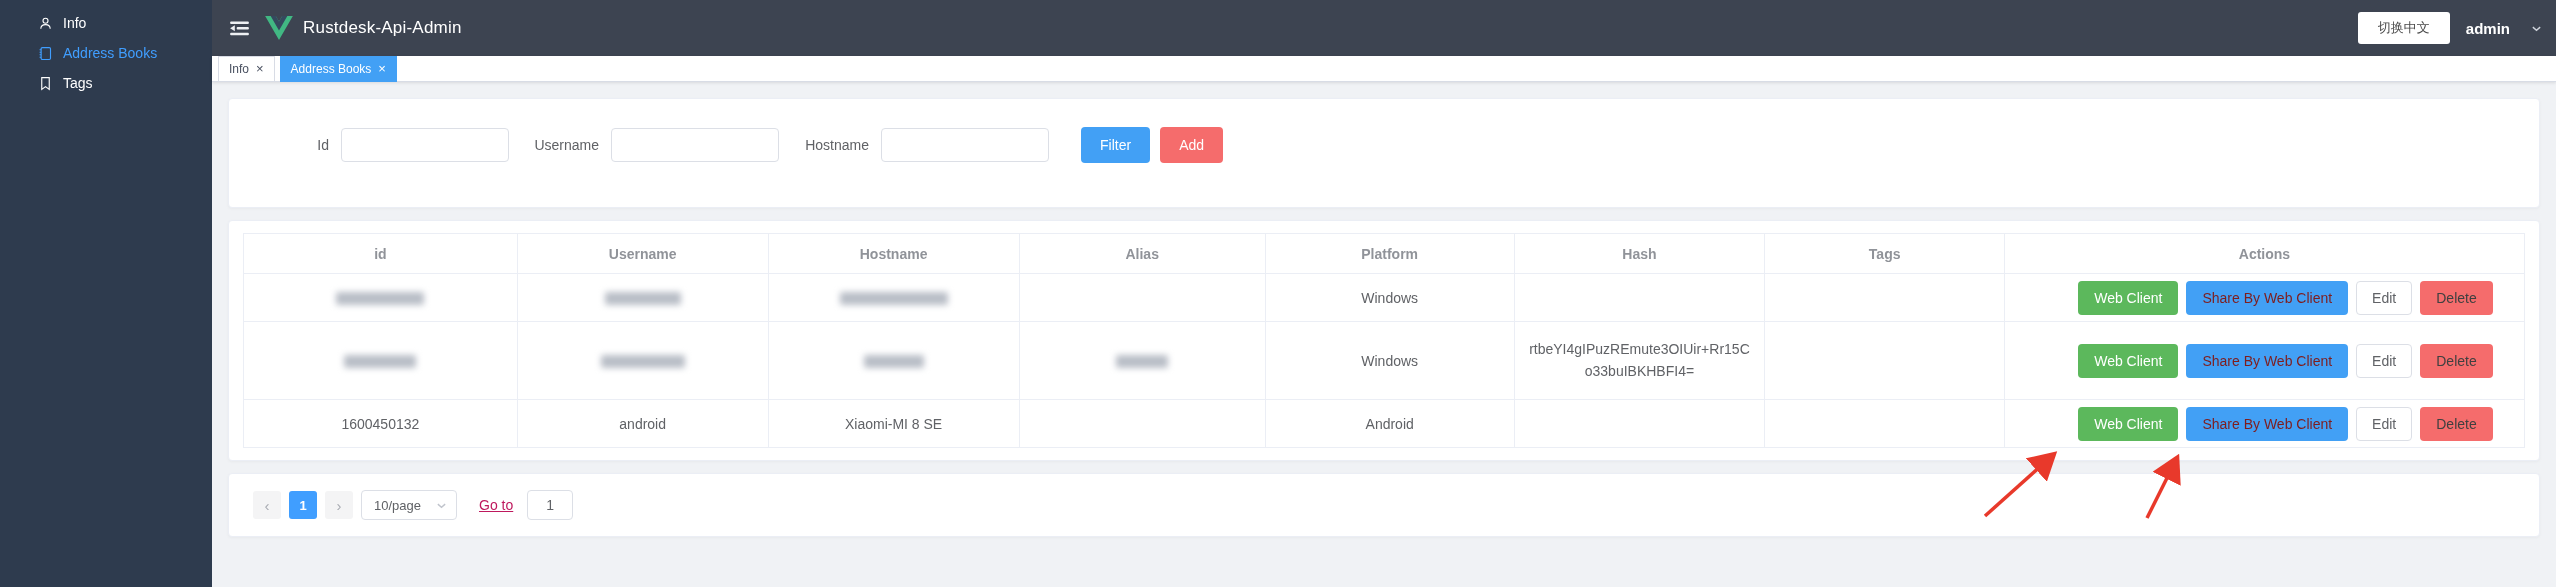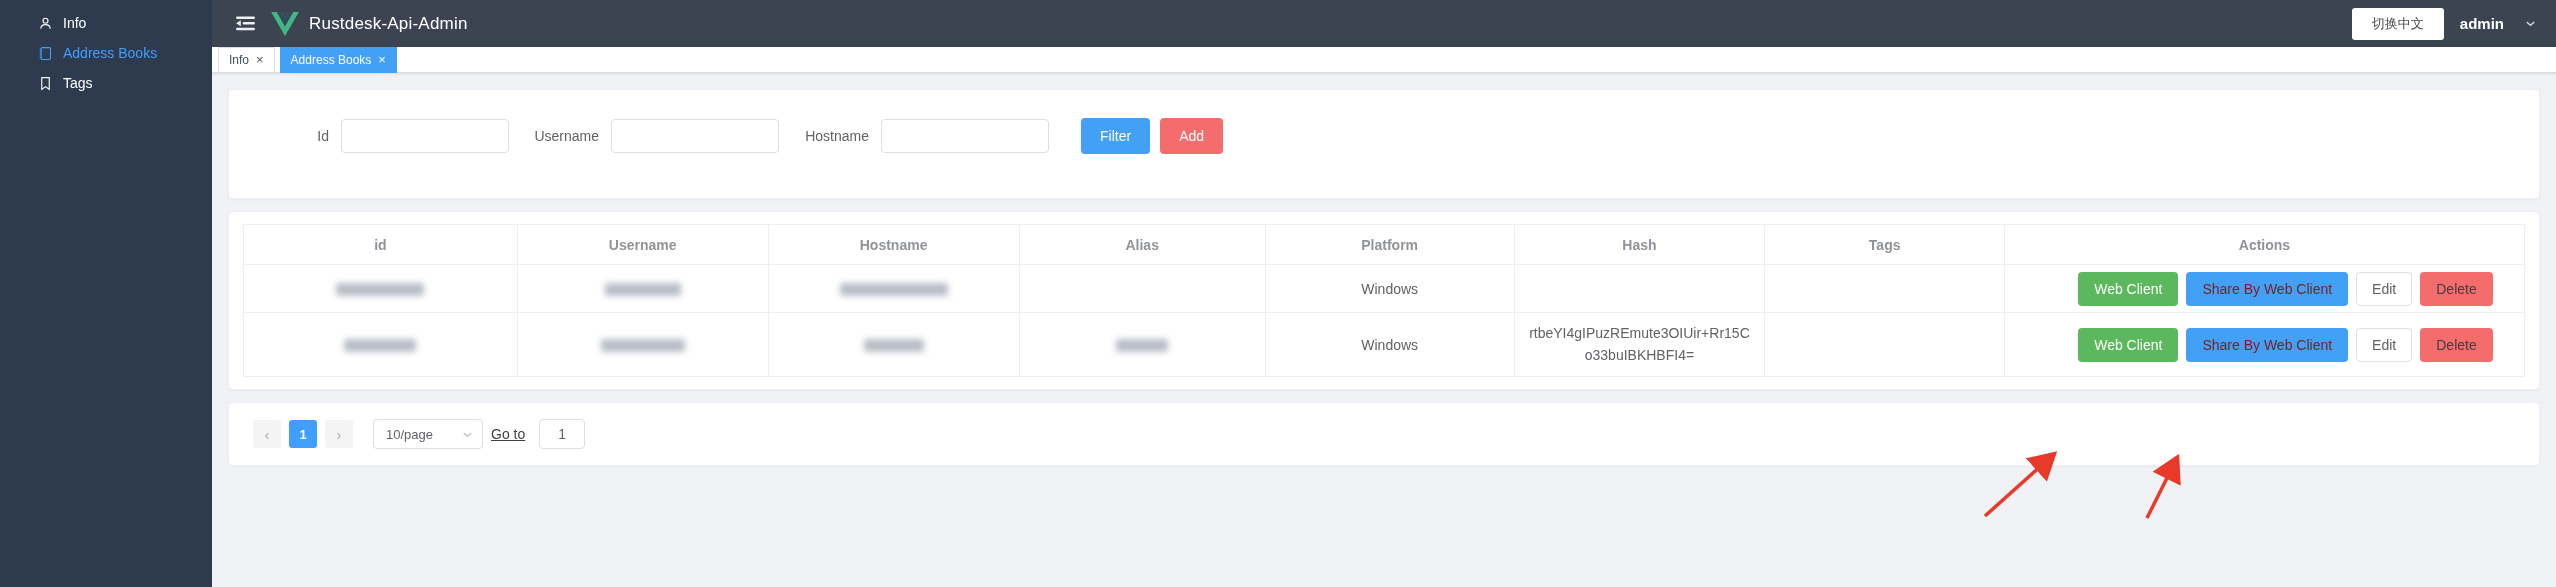--- a/index.html
+++ b/index.html
@@ -17,21 +17,21 @@
   .sub-item { display:flex; align-items:center; height:30px; padding-left:38px; font-size:14px; color:#fff; cursor:pointer; }
   .sub-item .mi { display:flex; width:15px; justify-content:center; }
   .sub-item .label { margin-left:10px; }
   .sub-item.active { color:#409eff; }
   .menu-group.system { margin-top:14px; }
   svg.ic { display:block; }
 
   
   .main { flex:1; display:flex; flex-direction:column; min-width:0; }
 
-  header { height:47px; background:#3d4451; display:flex; align-items:center; padding:0 20px; flex-shrink:0; }
+  header { height:56px; background:#3d4451; display:flex; align-items:center; padding:0 14px; flex-shrink:0; }
   .hamburger { display:flex; cursor:pointer; padding:4px; }
   .vue-logo { margin:0 10px 0 12px; display:flex; }
   .app-title { color:#fff; font-size:17px; letter-spacing:.2px; }
   .header-right { margin-left:auto; display:flex; align-items:center; gap:16px; }
   .lang-btn { background:#fff; color:#4a4a4a; font-size:13px; padding:7px 20px; border:none; border-radius:3px; cursor:pointer; }
   .user-menu { color:#fff; font-size:15px; font-weight:bold; display:flex; align-items:center; gap:21px; cursor:pointer; }
 
   .tabbar { height:26px; background:#fff; border-bottom:1px solid #d8dce5; box-shadow:0 1px 3px rgba(0,0,0,.10);
     display:flex; align-items:center; padding-left:6px; gap:5px; position:relative; z-index:2; flex-shrink:0; }
   .tab { display:inline-flex; align-items:center; height:26px; padding:0 10px; font-size:12px;
@@ -52,36 +52,36 @@
   .btn.blue { background:#42a0f5; }
   .btn.red  { background:#f56c6c; }
 
   
   .table-card { padding:12px 14px; margin-bottom:12px; }
   table { width:100%; border-collapse:collapse; table-layout:fixed; }
   th, td { border:1px solid #ebeef5; text-align:center; vertical-align:middle; }
   th { height:40px; font-size:14px; color:#909399; font-weight:bold; }
   td { height:48px; font-size:14px; color:#606266; }
   tr.hl td { background:#f5f7fa; }
-  td.hash-cell div { max-width:228px; margin:4px auto; word-break:break-all; line-height:1.55; padding:6px 0; }
+  td.hash-cell div { max-width:228px; margin:11px auto; word-break:break-all; line-height:1.55; padding:6px 0; }
   .pill { display:inline-block; height:13px; border-radius:2px; background:#b9bec7; filter:blur(3px); vertical-align:middle; }
   .abtn { height:34px; border-radius:4px; font-size:14px; padding:0 15px; margin:0 4px; cursor:pointer; border:1px solid transparent; }
   .abtn.green { background:#5cb85c; color:#fff;margin-left:46px; }
   .abtn.blue  { background:#42a0f5; color:#7f1d1d; }
   .abtn.plain { background:#fff; border-color:#dcdfe6; color:#606266; }
   .abtn.redb  { background:#f56c6c; color:#404040; }
 
   
   .pager-card { height:64px; display:flex; align-items:center; padding:0 24px; gap:8px; }
   .pbtn { width:28px; height:28px; border-radius:3px; background:#f4f4f5; color:#a8abb2;
     display:flex; align-items:center; justify-content:center; font-size:15px; cursor:pointer; }
   .pbtn.cur { background:#409eff; color:#fff; font-weight:bold; font-size:13px; }
-  .psel { width:110px; height:30px; border:1px solid #dcdfe6; border-radius:4px; margin-left:12px;
+  .psel { width:96px; height:30px; border:1px solid #dcdfe6; border-radius:4px; margin-left:0;
     display:flex; align-items:center; justify-content:space-between; padding:0 9px 0 12px; color:#606266; font-size:13px; cursor:pointer; }
-  .goto-label { color:#404040; font-size:14px;text-decoration:underline; }
+  .goto-label { margin-left:14px; color:#be185d; font-size:14px;text-decoration:underline; }
   .ginput { width:46px; height:30px; border:1px solid #dcdfe6; border-radius:4px; text-align:center;
     font-size:14px; color:#606266; margin-left:6px; outline:none; }
 
   .arrows { position:absolute; left:0; top:0; width:2556px; height:587px; pointer-events:none; z-index:10; }
 </style>
 </head>
 <body>
 
 <div class="app">
 
@@ -218,20 +218,30 @@
                 <td><span class="pill" style="width:84px"></span></td>
                 <td><span class="pill" style="width:60px"></span></td>
                 <td><span class="pill" style="width:52px"></span></td>
                 <td>Windows</td>
                 <td class="hash-cell">
                   <div>rtbeYI4gIPuzREmute3OIUir+Rr15Co33buIBKHBFI4=</div>
                 </td>
                 <td></td>
                 <td><button class="abtn green">Web Client</button><button class="abtn blue">Share By Web Client</button><button class="abtn plain">Edit</button><button class="abtn redb">Delete</button></td>
               </tr>
+              <tr class="">
+                <td>1600450132</td>
+                <td>android</td>
+                <td>Xiaomi-MI 8 SE</td>
+                <td></td>
+                <td>Android</td>
+                <td></td>
+                <td></td>
+                <td><button class="abtn green">Web Client</button><button class="abtn blue">Share By Web Client</button><button class="abtn plain">Edit</button><button class="abtn redb">Delete</button></td>
+              </tr>
             </tbody>
         </table>
       </div>
 
       <div class="card pager-card">
         <span class="pbtn">‹</span>
         <span class="pbtn cur">1</span>
         <span class="pbtn">›</span>
         <span class="psel">
           <span>10/page</span>

